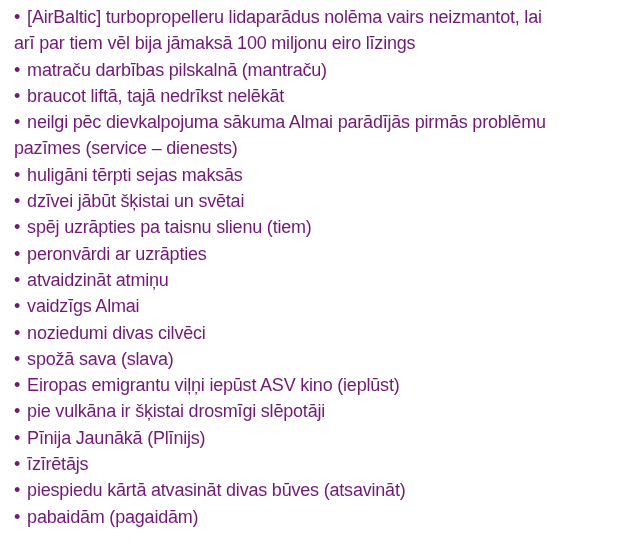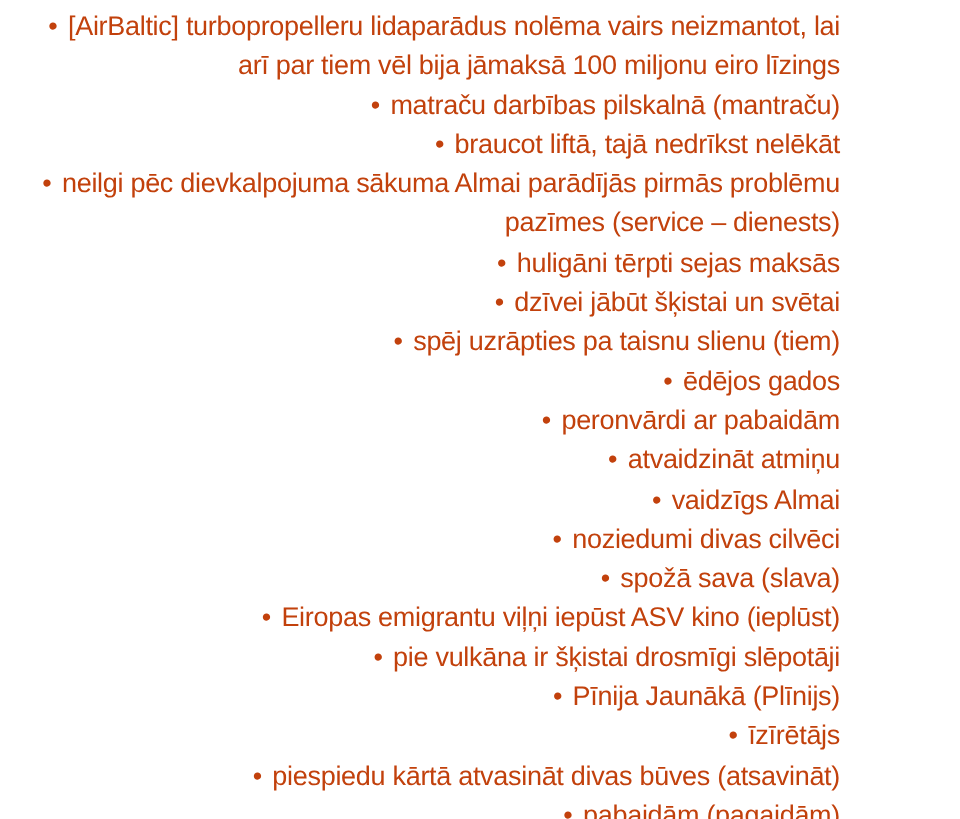--- a/index.html
+++ b/index.html
@@ -12,25 +12,24 @@
     overflow: hidden;
     background: #ffffff;
     font-family: "Liberation Sans", sans-serif;
   }
   .doc {
     box-sizing: border-box;
     width: 568px;
     height: 546px;
     overflow: hidden;
     padding: 4px 8px 0 14px;
-    color: #c2410c;
+    color: #701a75;
     font-size: 18px;
     line-height: 26.3px;
     letter-spacing: -0.2px;
-    text-align: right;
   }
   .li {
     margin: 0;
     padding: 0;
   }
   .bullet {
     display: inline-block;
     margin-right: 7px;
   }
 </style>
@@ -38,22 +37,21 @@
 <body>
 
 <div class="doc">
   <p class="li"><span class="bullet">•</span><span>[AirBaltic] turbopropelleru lidaparādus nolēma vairs neizmantot, lai arī par tiem vēl bija jāmaksā 100 miljonu eiro līzings</span></p>
   <p class="li"><span class="bullet">•</span><span>matraču darbības pilskalnā (mantraču)</span></p>
   <p class="li"><span class="bullet">•</span><span>braucot liftā, tajā nedrīkst nelēkāt</span></p>
   <p class="li"><span class="bullet">•</span><span>neilgi pēc dievkalpojuma sākuma Almai parādījās pirmās problēmu pazīmes (service – dienests)</span></p>
   <p class="li"><span class="bullet">•</span><span>huligāni tērpti sejas maksās</span></p>
   <p class="li"><span class="bullet">•</span><span>dzīvei jābūt šķistai un svētai</span></p>
   <p class="li"><span class="bullet">•</span><span>spēj uzrāpties pa taisnu slienu (tiem)</span></p>
-  <p class="li"><span class="bullet">•</span><span>ēdējos gados</span></p>
-  <p class="li"><span class="bullet">•</span><span>peronvārdi ar pabaidām</span></p>
+  <p class="li"><span class="bullet">•</span><span>peronvārdi ar uzrāpties</span></p>
   <p class="li"><span class="bullet">•</span><span>atvaidzināt atmiņu</span></p>
   <p class="li"><span class="bullet">•</span><span>vaidzīgs Almai</span></p>
   <p class="li"><span class="bullet">•</span><span>noziedumi divas cilvēci</span></p>
   <p class="li"><span class="bullet">•</span><span>spožā sava (slava)</span></p>
   <p class="li"><span class="bullet">•</span><span>Eiropas emigrantu viļņi iepūst ASV kino (ieplūst)</span></p>
   <p class="li"><span class="bullet">•</span><span>pie vulkāna ir šķistai drosmīgi slēpotāji</span></p>
   <p class="li"><span class="bullet">•</span><span>Pīnija Jaunākā (Plīnijs)</span></p>
   <p class="li"><span class="bullet">•</span><span>īzīrētājs</span></p>
   <p class="li"><span class="bullet">•</span><span>piespiedu kārtā atvasināt divas būves (atsavināt)</span></p>
   <p class="li"><span class="bullet">•</span><span>pabaidām (pagaidām)</span></p>

